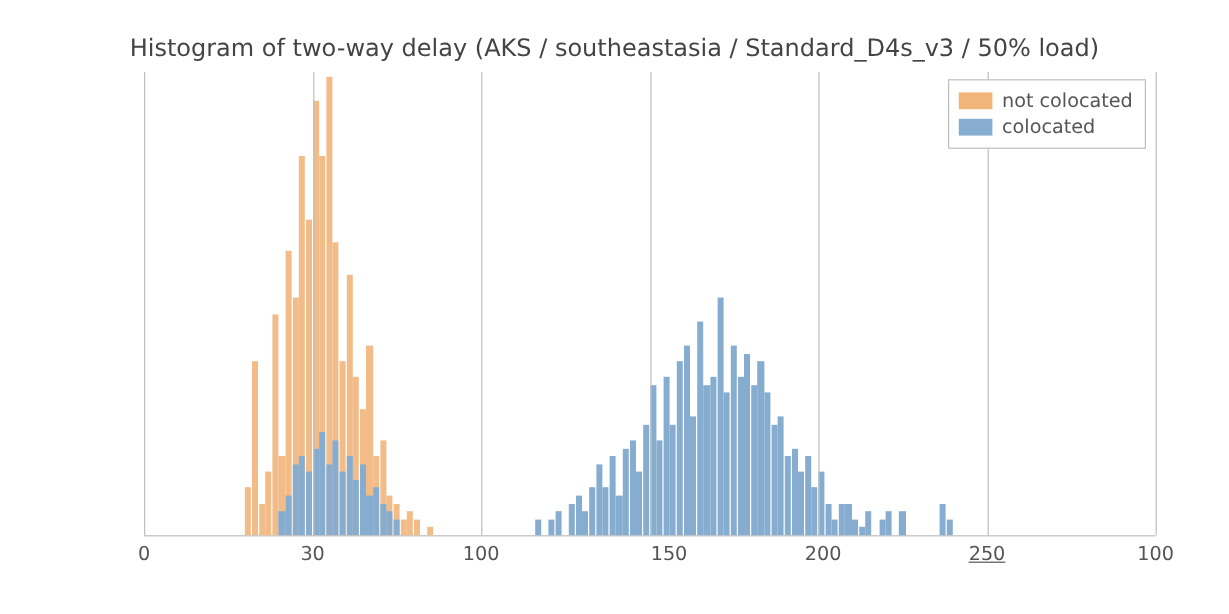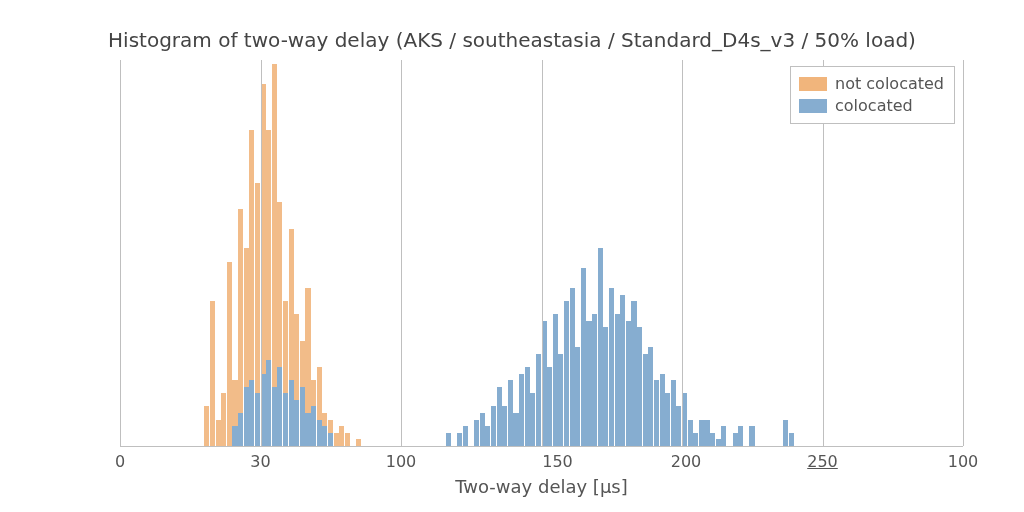--- a/index.html
+++ b/index.html
@@ -209,21 +209,20 @@
     <div id="grid-container">
         <div class="grid-line" style="left: 0px;"></div>
         <div class="grid-line" style="left: 140.5px;"></div>
         <div class="grid-line" style="left: 281px;"></div>
         <div class="grid-line" style="left: 421.5px;"></div>
         <div class="grid-line" style="left: 562px;"></div>
         <div class="grid-line" style="left: 702.5px;"></div>
         <div class="grid-line" style="left: 843px;"></div>
       </div>
 
-    <div class="x-axis-label">Two-way delay [μs]</div>
 
     <div class="legend">
       <div class="legend-row">
         <span class="legend-swatch notcolocated"></span>
         <span>not colocated</span>
       </div>
       <div class="legend-row">
         <span class="legend-swatch colocated"></span>
         <span>colocated</span>
       </div>

